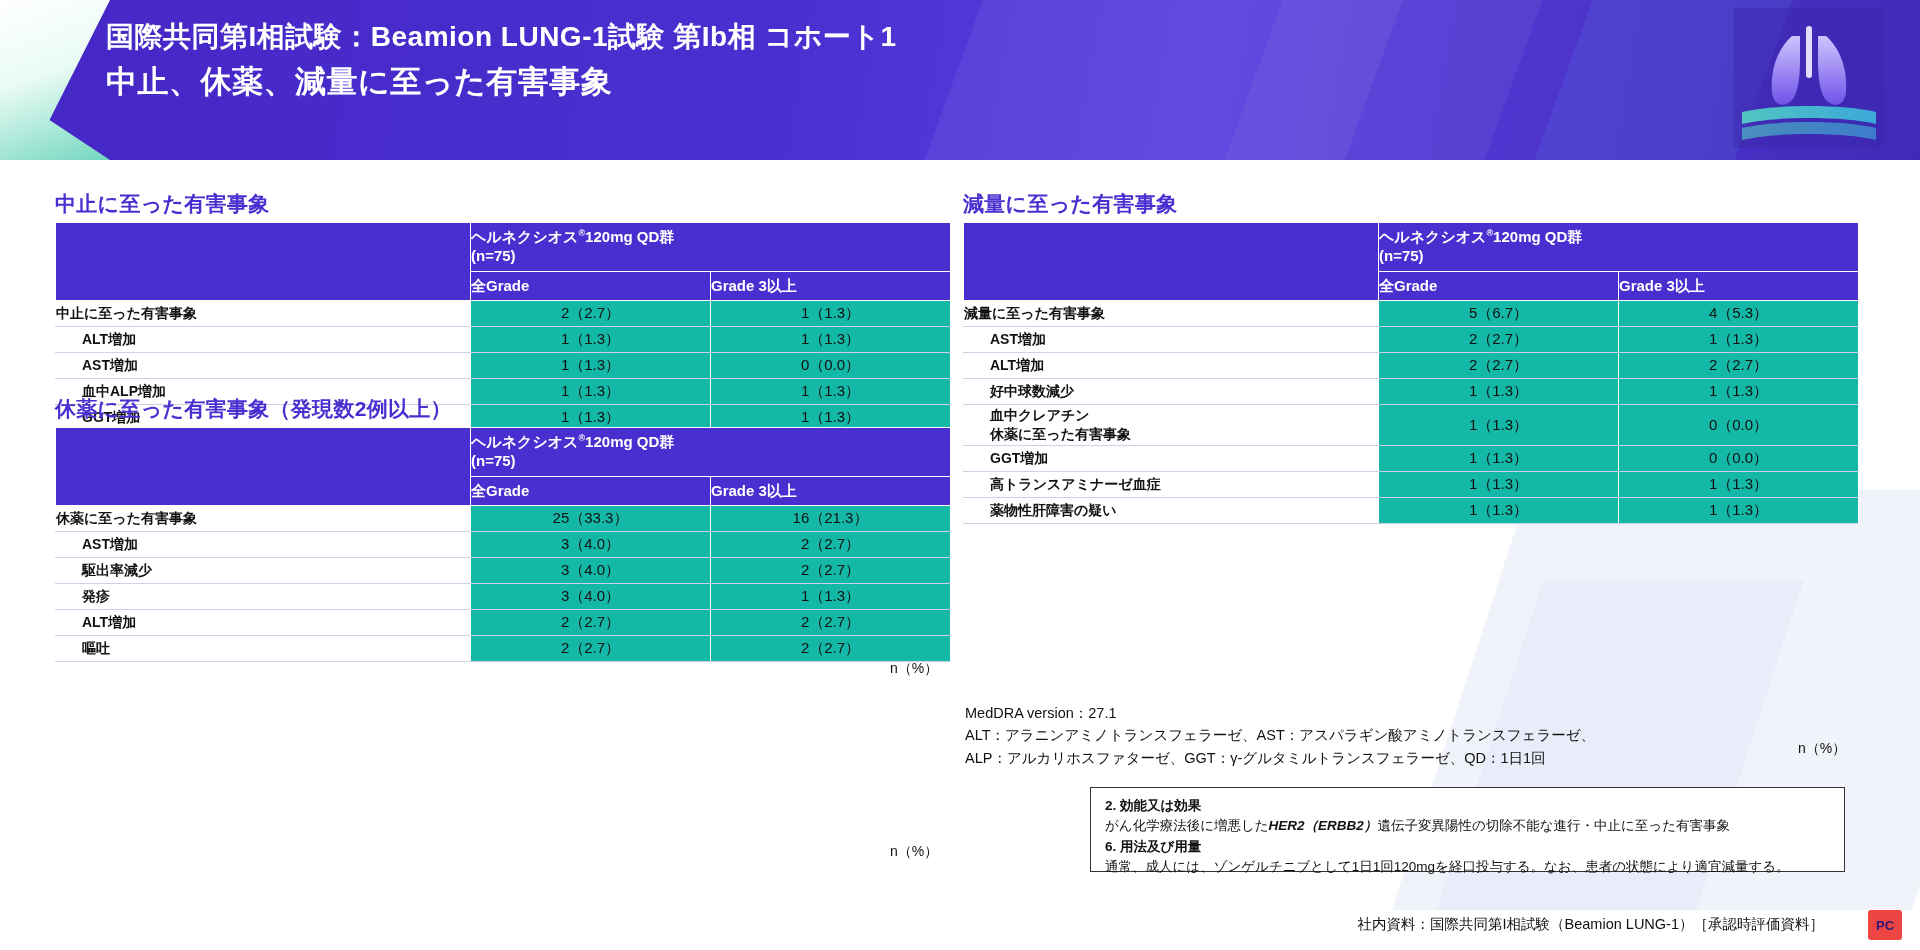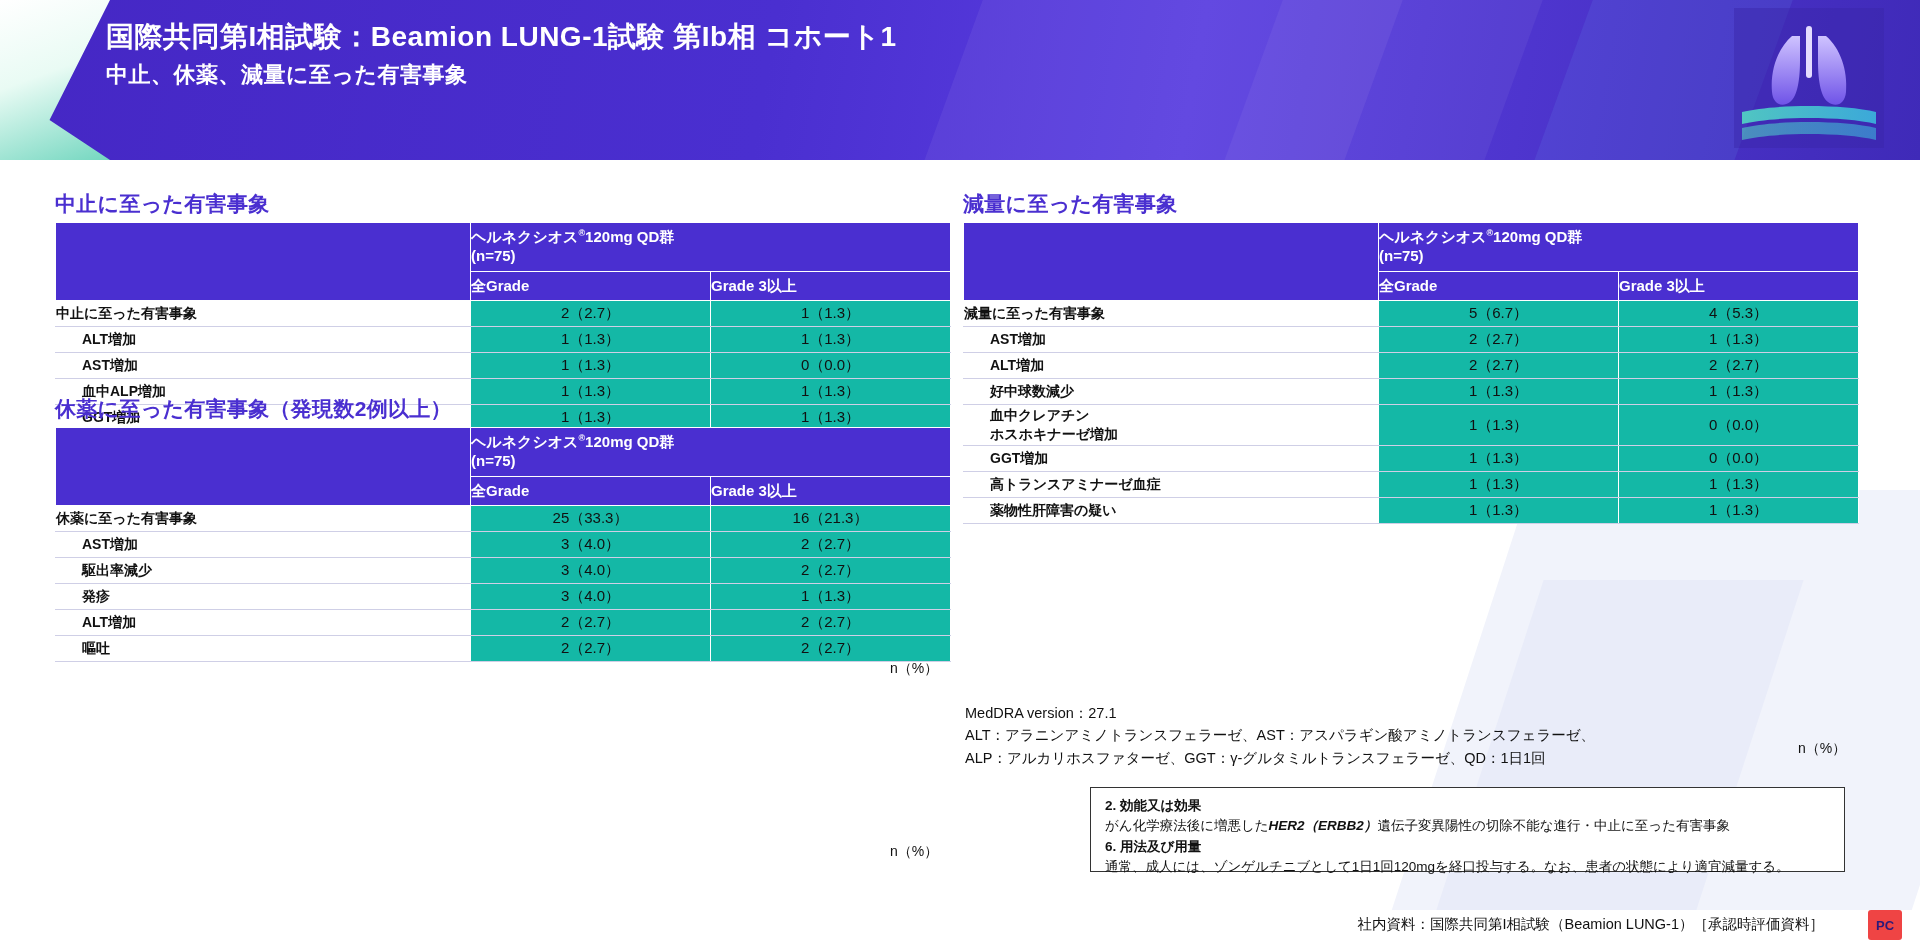--- a/index.html
+++ b/index.html
@@ -60,21 +60,21 @@
     left: 106px; top: 18px;
     color: #ffffff;
   }
   .header-line1 {
     font-size: 28px;
     font-weight: bold;
     letter-spacing: 0.5px;
     line-height: 1.35;
   }
   .header-line2 {
-    font-size: 22px;
+    font-size: 31px;
     font-weight: bold;
     letter-spacing: 0.5px;
     line-height: 1.4;
     margin-top: 4px;
   }
   .lung-art {
     position: absolute;
     right: 36px; top: 8px;
     width: 150px; height: 140px;
   }
@@ -415,21 +415,21 @@
           <td class="row-val">2（2.7）</td>
           <td class="row-val">2（2.7）</td>
         </tr>
         <tr>
           <td class="row-label indent">好中球数減少</td>
           <td class="row-val">1（1.3）</td>
           <td class="row-val">1（1.3）</td>
         </tr>
         <tr>
           <td class="row-label indent" style="height:40px; white-space:pre-line; line-height:1.35;">血中クレアチン
-ホスホキナーゼ増加</td>
+休薬に至った有害事象</td>
           <td class="row-val">1（1.3）</td>
           <td class="row-val">0（0.0）</td>
         </tr>
         <tr>
           <td class="row-label indent">GGT増加</td>
           <td class="row-val">1（1.3）</td>
           <td class="row-val">0（0.0）</td>
         </tr>
         <tr>
           <td class="row-label indent">高トランスアミナーゼ血症</td>

